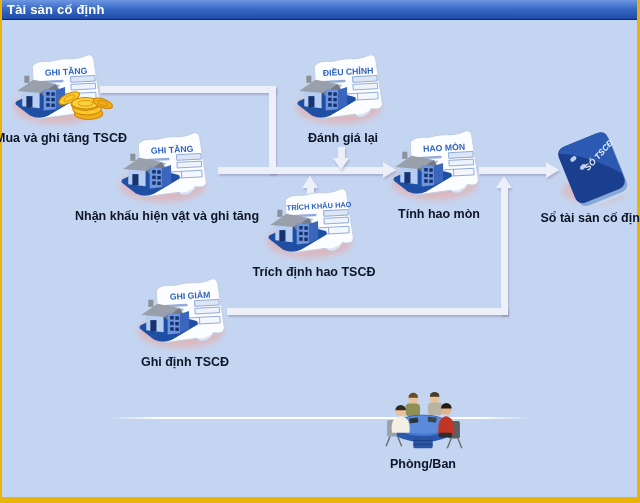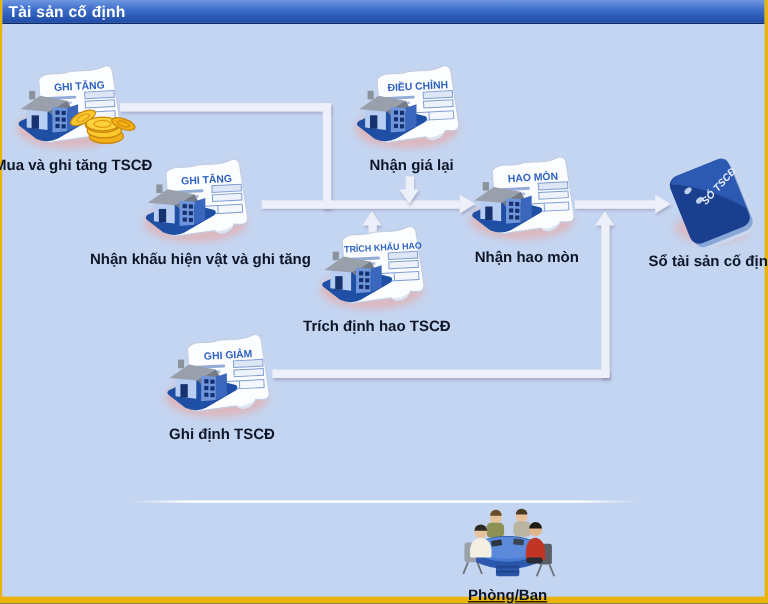--- a/index.html
+++ b/index.html
@@ -213,37 +213,37 @@
             </g>
         </svg>
         <div class="node-label">Mua và ghi tăng TSCĐ</div>
       </div>
 
       <div class="node" style="left:288px;top:29px;width:106px;">
         <svg width="106" height="80" viewBox="0 0 104 78">
           <use href="#sym-doc"></use>
           <text class="doc-title" x="57" y="24" transform="rotate(-3 57 21)">ĐIỀU CHỈNH</text>
         </svg>
-        <div class="node-label">Nhận giá lại</div>
+        <div class="node-label">Đánh giá lại</div>
       </div>
 
       <div class="node" style="left:110px;top:107px;width:110px;">
         <svg width="106" height="80" viewBox="0 0 104 78">
           <use href="#sym-doc"></use>
           <text class="doc-title" x="57" y="24" transform="rotate(-3 57 21)">GHI TĂNG</text>
         </svg>
         <div class="node-label">Nhận khấu hiện vật và ghi tăng</div>
       </div>
 
       <div class="node" style="left:382px;top:105px;width:110px;">
         <svg width="106" height="80" viewBox="0 0 104 78">
           <use href="#sym-doc"></use>
           <text class="doc-title" x="57" y="24" transform="rotate(-3 57 21)">HAO MÒN</text>
         </svg>
-        <div class="node-label">Nhận hao mòn</div>
+        <div class="node-label">Tính hao mòn</div>
       </div>
 
       <div class="node" style="left:258px;top:163px;width:108px;">
         <svg width="106" height="80" viewBox="0 0 104 78">
           <use href="#sym-doc"></use>
           <text class="doc-title small" x="57" y="24" transform="rotate(-3 57 21)">TRÍCH KHẤU HAO</text>
         </svg>
         <div class="node-label">Trích định hao TSCĐ</div>
       </div>
 
@@ -257,21 +257,21 @@
 
       <div class="node" style="left:130px;top:253px;width:106px;">
         <svg width="106" height="80" viewBox="0 0 104 78">
           <use href="#sym-doc"></use>
           <text class="doc-title" x="57" y="24" transform="rotate(-3 57 21)">GHI GIẢM</text>
         </svg>
         <div class="node-label">Ghi định TSCĐ</div>
       </div>
 
 
-      <div class="node" style="left:374px;top:399px;width:94px;text-decoration:underline;">
+      <div class="node" style="left:374px;top:367px;width:94px;">
         <svg width="94" height="68" viewBox="0 0 96 70">
           <use href="#sym-meeting"></use>
         </svg>
         <div class="node-label">Phòng/Ban</div>
       </div>
 
     </div>
   </div>
 </div>
 

